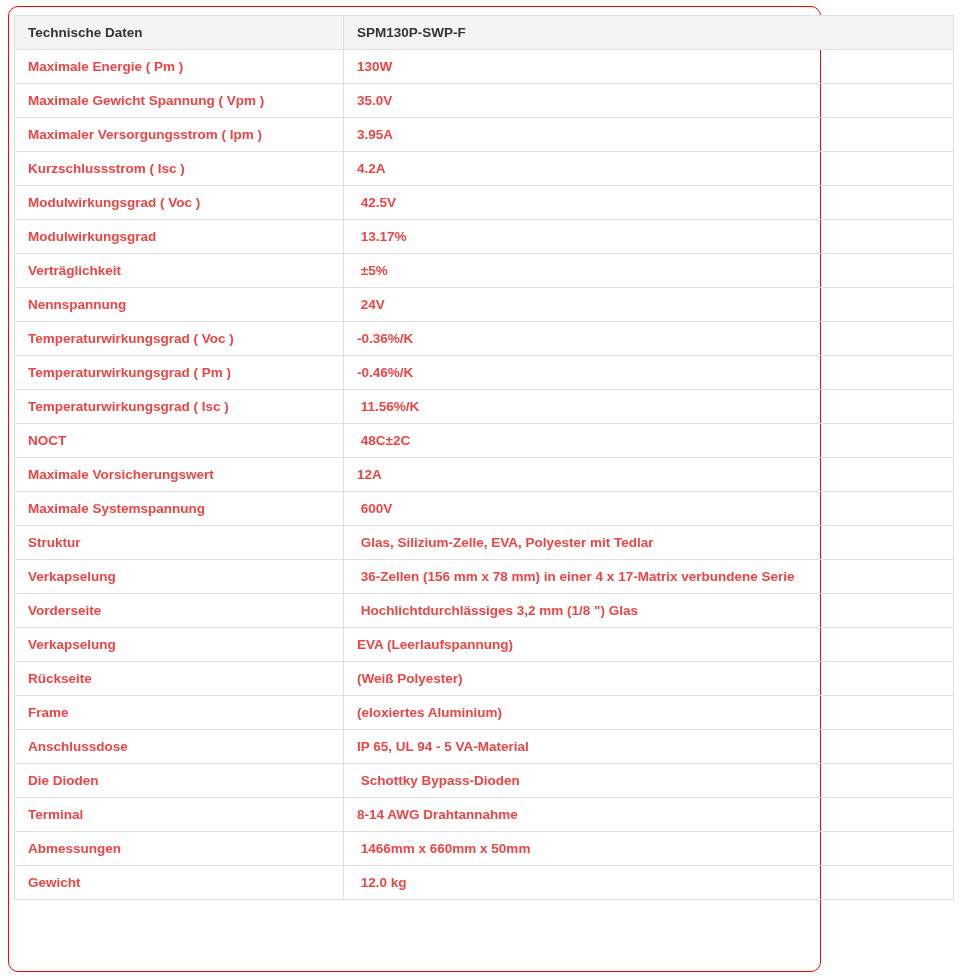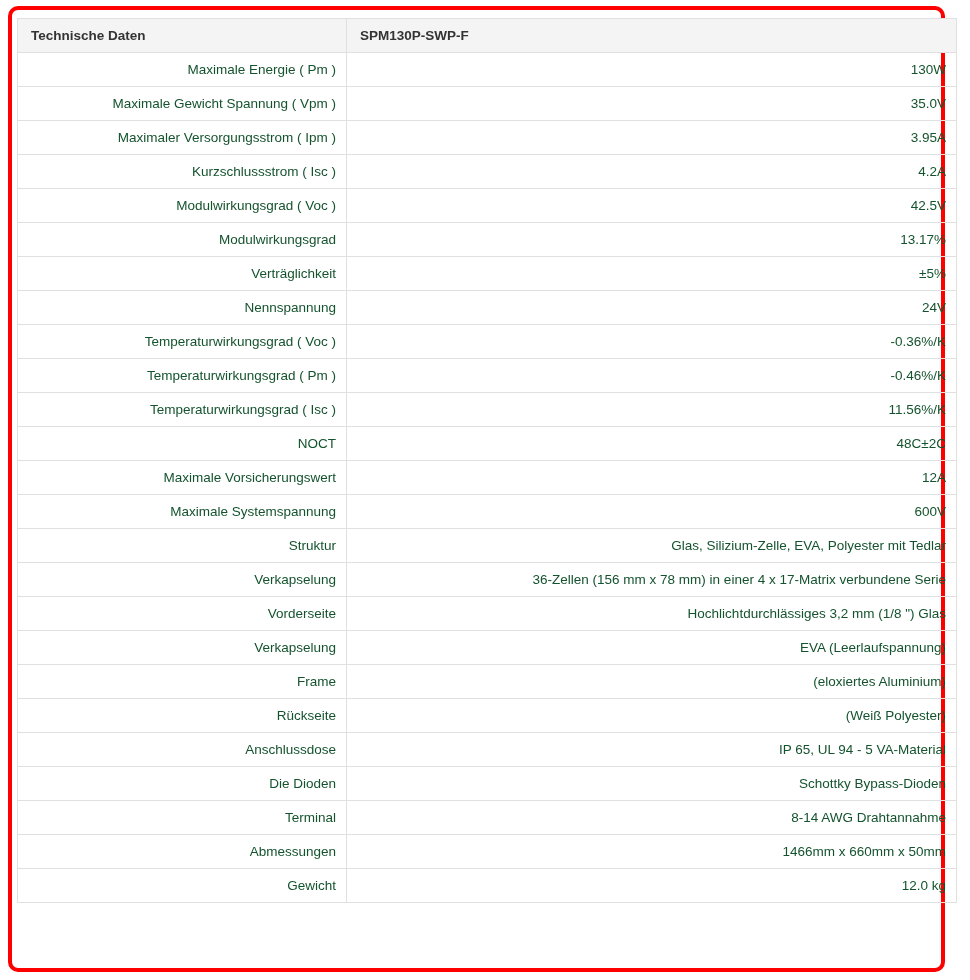--- a/index.html
+++ b/index.html
@@ -8,22 +8,22 @@
     background: #ffffff;
   }
   body {
     width: 970px; height: 980px;
     position: relative;
     font-family: "Liberation Sans", sans-serif;
   }
   .page-frame {
     position: absolute;
     left: 8px; top: 6px;
-    width: 937px; height: 966px;
-    border: 4px solid #c4b5fd;
+    width: 813px; height: 966px;
+    border: 1px solid #c4b5fd;
     border-radius: 10px;
     background: #ffffff;
   }
   table.spec-table {
     position: absolute;
     left: 5px; top: 8px;
     width: 939px;
     border-collapse: collapse;
     table-layout: fixed;
   }
@@ -38,23 +38,22 @@
     text-align: left;
     white-space: pre-wrap;
     overflow: hidden;
   }
   .spec-table th {
     background: #f4f4f4;
     color: #333333;
     font-weight: bold;
   }
   .spec-table td {
-    color: #14532d;
-    font-weight: normal;
-    text-align: right;
+    color: #ef4444;
+    font-weight: bold;
   }
   .col-label { width: 329px; }
   .col-value { width: 610px; }
 </style>
 </head>
 <body>
 
 <div class="page-frame" style="border-color: rgb(255, 0, 0);">
   <table class="spec-table">
     <colgroup>
@@ -134,26 +133,26 @@
   </tr>
         <tr>
     <td>Vorderseite</td>
     <td> Hochlichtdurchlässiges 3,2 mm (1/8 ") Glas</td>
   </tr>
         <tr>
     <td>Verkapselung</td>
     <td>EVA (Leerlaufspannung)</td>
   </tr>
         <tr>
+    <td>Rückseite</td>
+    <td>(Weiß Polyester)</td>
+  </tr>
+        <tr>
     <td>Frame</td>
     <td>(eloxiertes Aluminium)</td>
-  </tr>
-        <tr>
-    <td>Rückseite</td>
-    <td>(Weiß Polyester)</td>
   </tr>
         <tr>
     <td>Anschlussdose</td>
     <td>IP 65, UL 94 - 5 VA-Material</td>
   </tr>
         <tr>
     <td>Die Dioden</td>
     <td> Schottky Bypass-Dioden</td>
   </tr>
         <tr>

